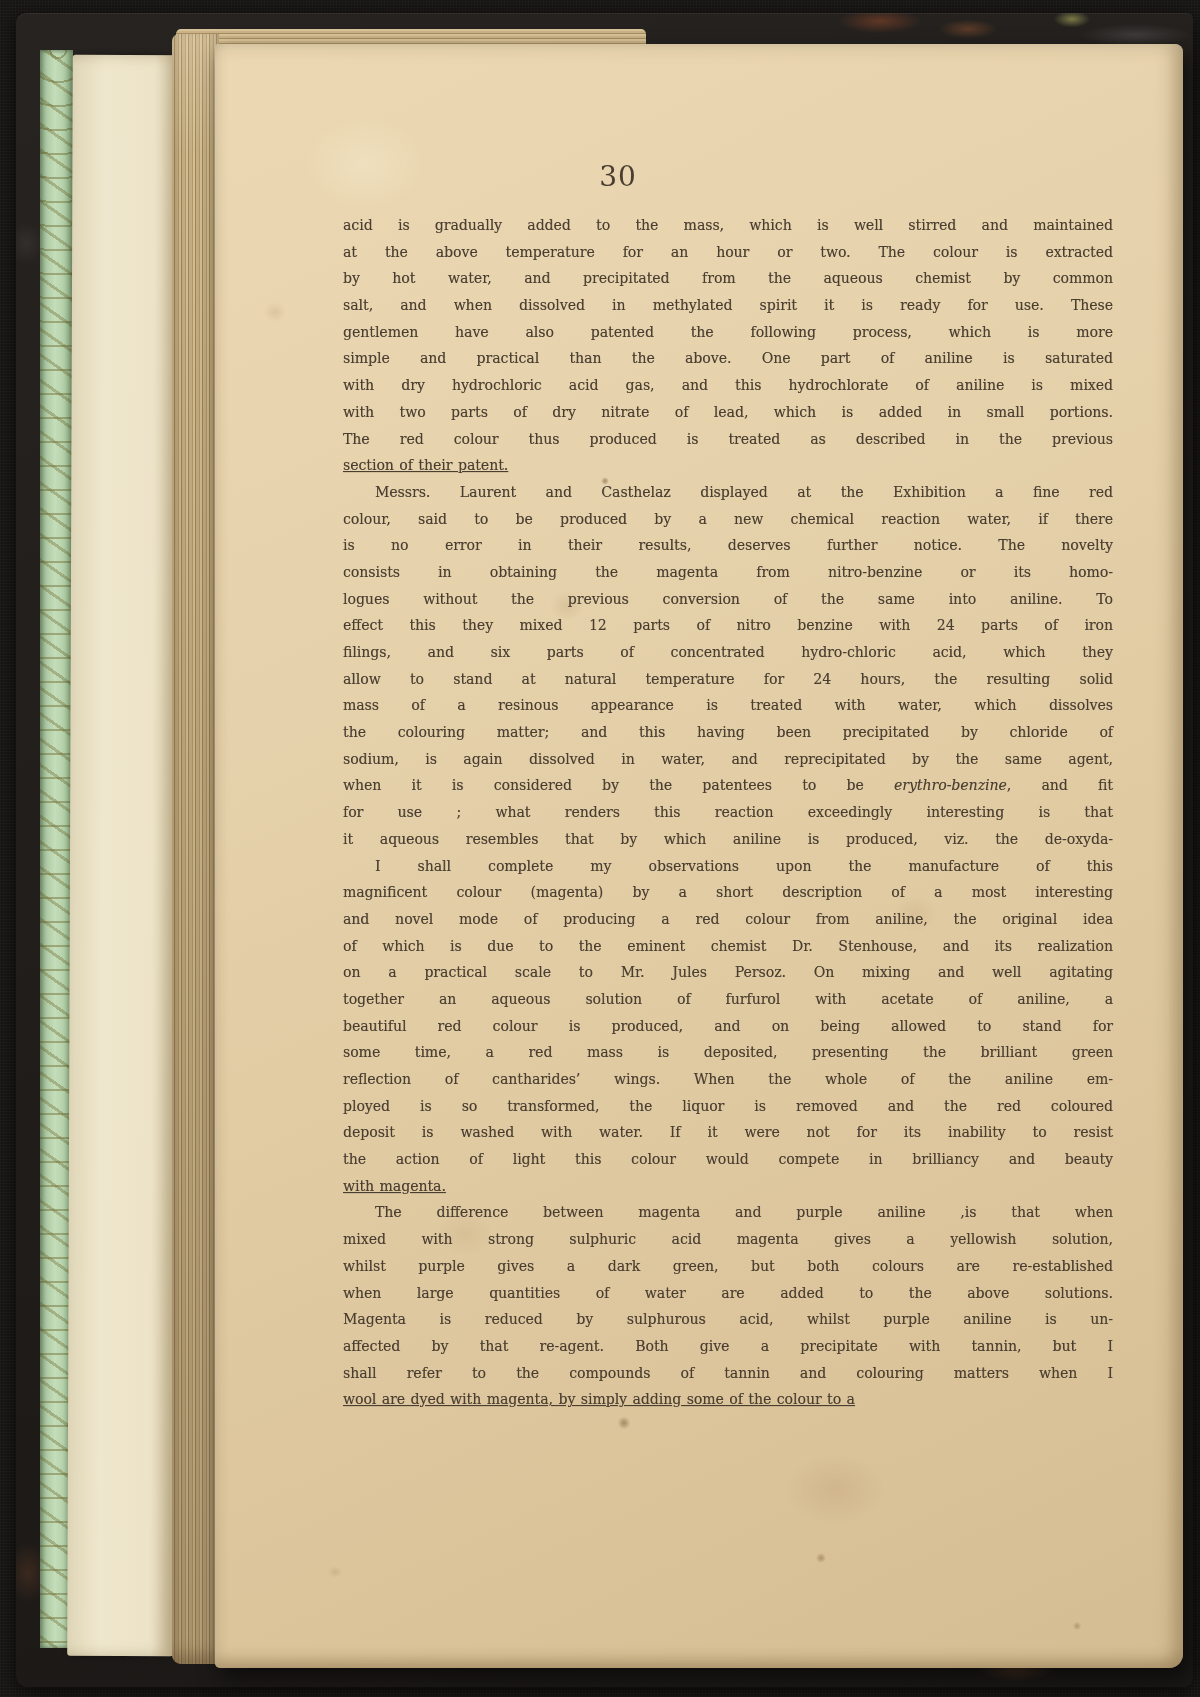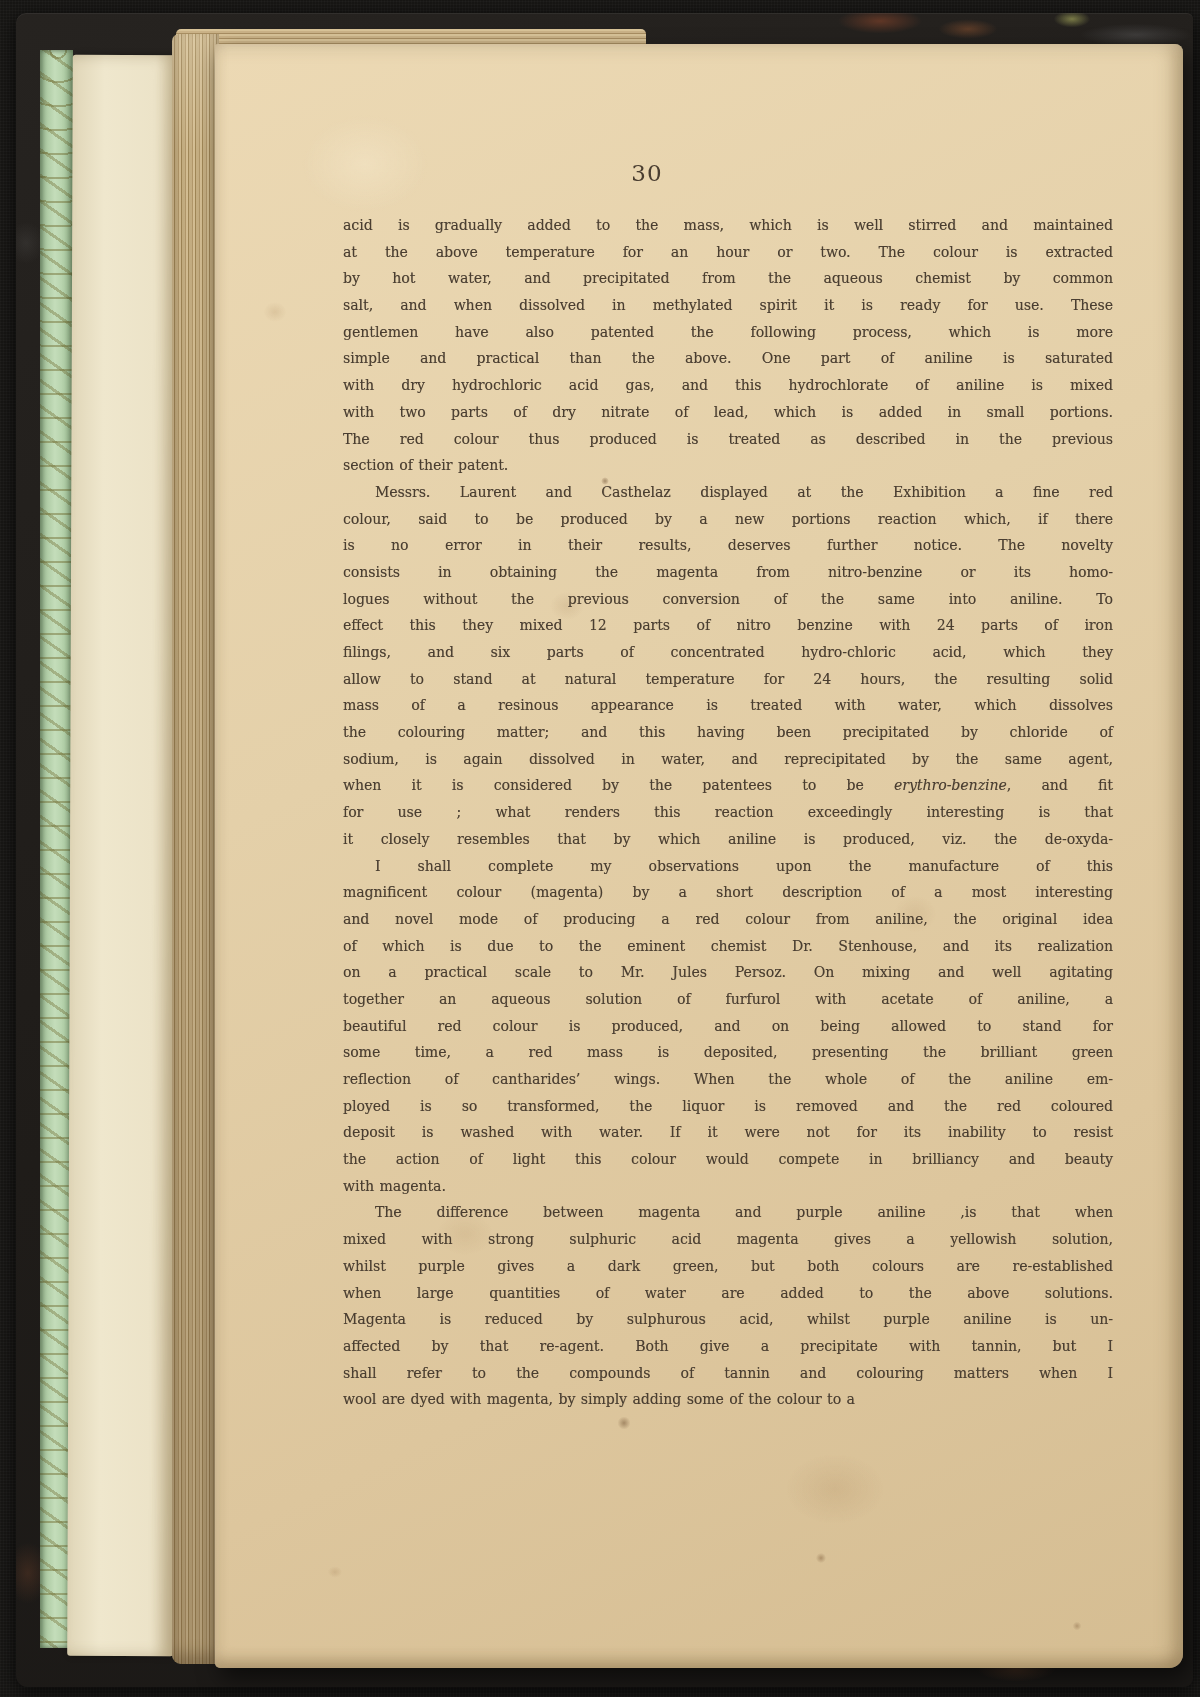--- a/index.html
+++ b/index.html
@@ -92,37 +92,37 @@
       radial-gradient(30px 26px at 700px 870px,  rgba(140,100,60,.10), transparent 70%),
       radial-gradient(40px 30px at 250px 1190px, rgba(150,110,65,.10), transparent 70%),
       radial-gradient(9px 9px  at 409px 1379px,  rgba(96,64,36,.45),  transparent 72%),
       radial-gradient(70px 50px at 620px 1445px, rgba(150,105,60,.13), transparent 70%),
       radial-gradient(7px 7px  at 606px 1514px,  rgba(110,76,44,.42), transparent 72%),
       radial-gradient(6px 6px  at 862px 1582px,  rgba(116,82,50,.36), transparent 72%),
       radial-gradient(10px 8px at 120px 1528px,  rgba(140,100,60,.18), transparent 70%);
   }
 
   .page-number {
-    position: absolute; left: 352px; top: 116px; width: 160px;
+    position: absolute; left: 323px; top: 116px; width: 160px;
     text-align: center;
-    font-size: 23px; letter-spacing: 1px;
+    font-size: 28px; letter-spacing: 1px;
   }
 
   .text-column {
     position: absolute; left: 128px; top: 168px; width: 770px;
     font-size: 14px;
     text-shadow: 0.3px 0.3px 0.6px rgba(74,62,49,.45);
   }
   .para { margin: 0; }
   .line {
     height: 26.7px; line-height: 26.7px;
     text-align: justify; text-align-last: justify;
     word-spacing: 1px; white-space: normal;
   }
-  .line.last { text-align-last: left; }
+  .line.last { text-align-last: left; text-decoration: underline; }
   .line.indent { padding-left: 32px; }
   .line em { font-style: italic; }
 </style>
 </head>
 <body>
 
 <div class="cover"></div>
 <div class="endpaper"></div>
 <div class="flyleaf"></div>
 <div class="edge-top"></div>
@@ -139,33 +139,33 @@
         <div class="line">salt, and when dissolved in methylated spirit it is ready for use. These</div>
         <div class="line">gentlemen have also patented the following process, which is more</div>
         <div class="line">simple and practical than the above. One part of aniline is saturated</div>
         <div class="line">with dry hydrochloric acid gas, and this hydrochlorate of aniline is mixed</div>
         <div class="line">with two parts of dry nitrate of lead, which is added in small portions.</div>
         <div class="line">The red colour thus produced is treated as described in the previous</div>
         <div class="line last">section of their patent.</div>
       </div>
       <div class="para">
         <div class="line indent">Messrs. Laurent and Casthelaz displayed at the Exhibition a fine red</div>
-        <div class="line">colour, said to be produced by a new portions reaction which, if there</div>
+        <div class="line">colour, said to be produced by a new chemical reaction water, if there</div>
         <div class="line">is no error in their results, deserves further notice. The novelty</div>
         <div class="line">consists in obtaining the magenta from nitro-benzine or its homo-</div>
         <div class="line">logues without the previous conversion of the same into aniline. To</div>
         <div class="line">effect this they mixed 12 parts of nitro benzine with 24 parts of iron</div>
         <div class="line">filings, and six parts of concentrated hydro-chloric acid, which they</div>
         <div class="line">allow to stand at natural temperature for 24 hours, the resulting solid</div>
         <div class="line">mass of a resinous appearance is treated with water, which dissolves</div>
         <div class="line">the colouring matter; and this having been precipitated by chloride of</div>
         <div class="line">sodium, is again dissolved in water, and reprecipitated by the same agent,</div>
         <div class="line">when it is considered by the patentees to be <em>erythro-benzine</em>, and fit</div>
         <div class="line">for use ; what renders this reaction exceedingly interesting is that</div>
-        <div class="line">it closely resembles that by which aniline is produced, viz. the de-oxyda-</div>
+        <div class="line">it aqueous resembles that by which aniline is produced, viz. the de-oxyda-</div>
       </div>
       <div class="para">
         <div class="line indent">I shall complete my observations upon the manufacture of this</div>
         <div class="line">magnificent colour (magenta) by a short description of a most interesting</div>
         <div class="line">and novel mode of producing a red colour from aniline, the original idea</div>
         <div class="line">of which is due to the eminent chemist Dr. Stenhouse, and its realization</div>
         <div class="line">on a practical scale to Mr. Jules Persoz. On mixing and well agitating</div>
         <div class="line">together an aqueous solution of furfurol with acetate of aniline, a</div>
         <div class="line">beautiful red colour is produced, and on being allowed to stand for</div>
         <div class="line">some time, a red mass is deposited, presenting the brilliant green</div>

